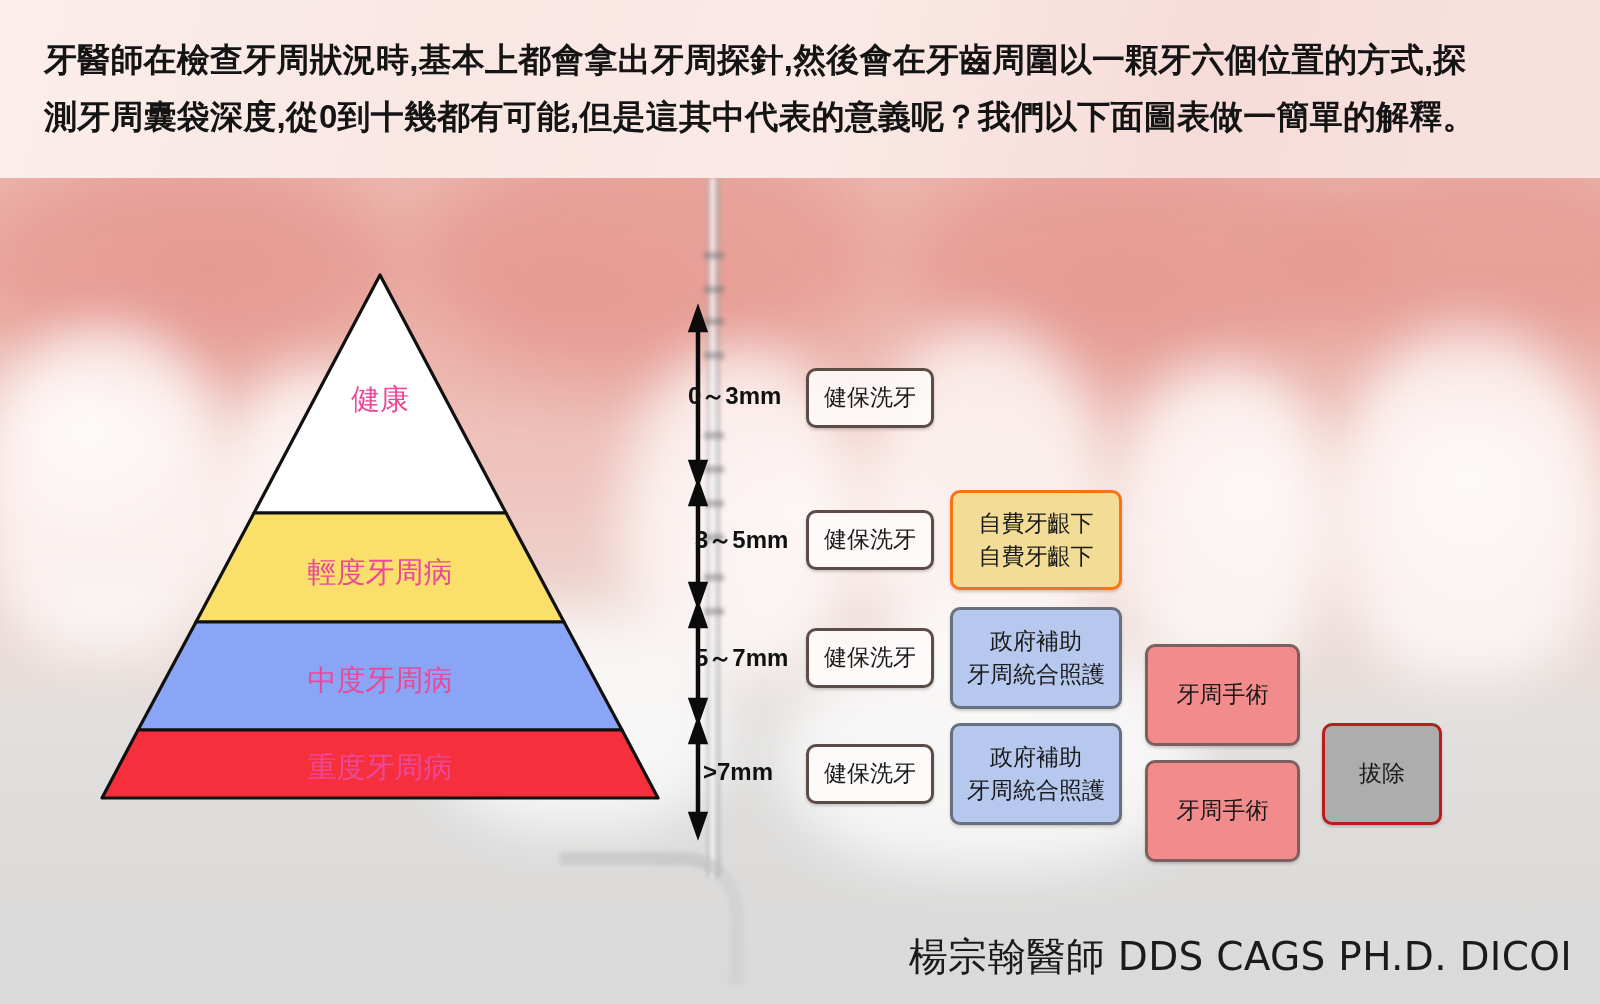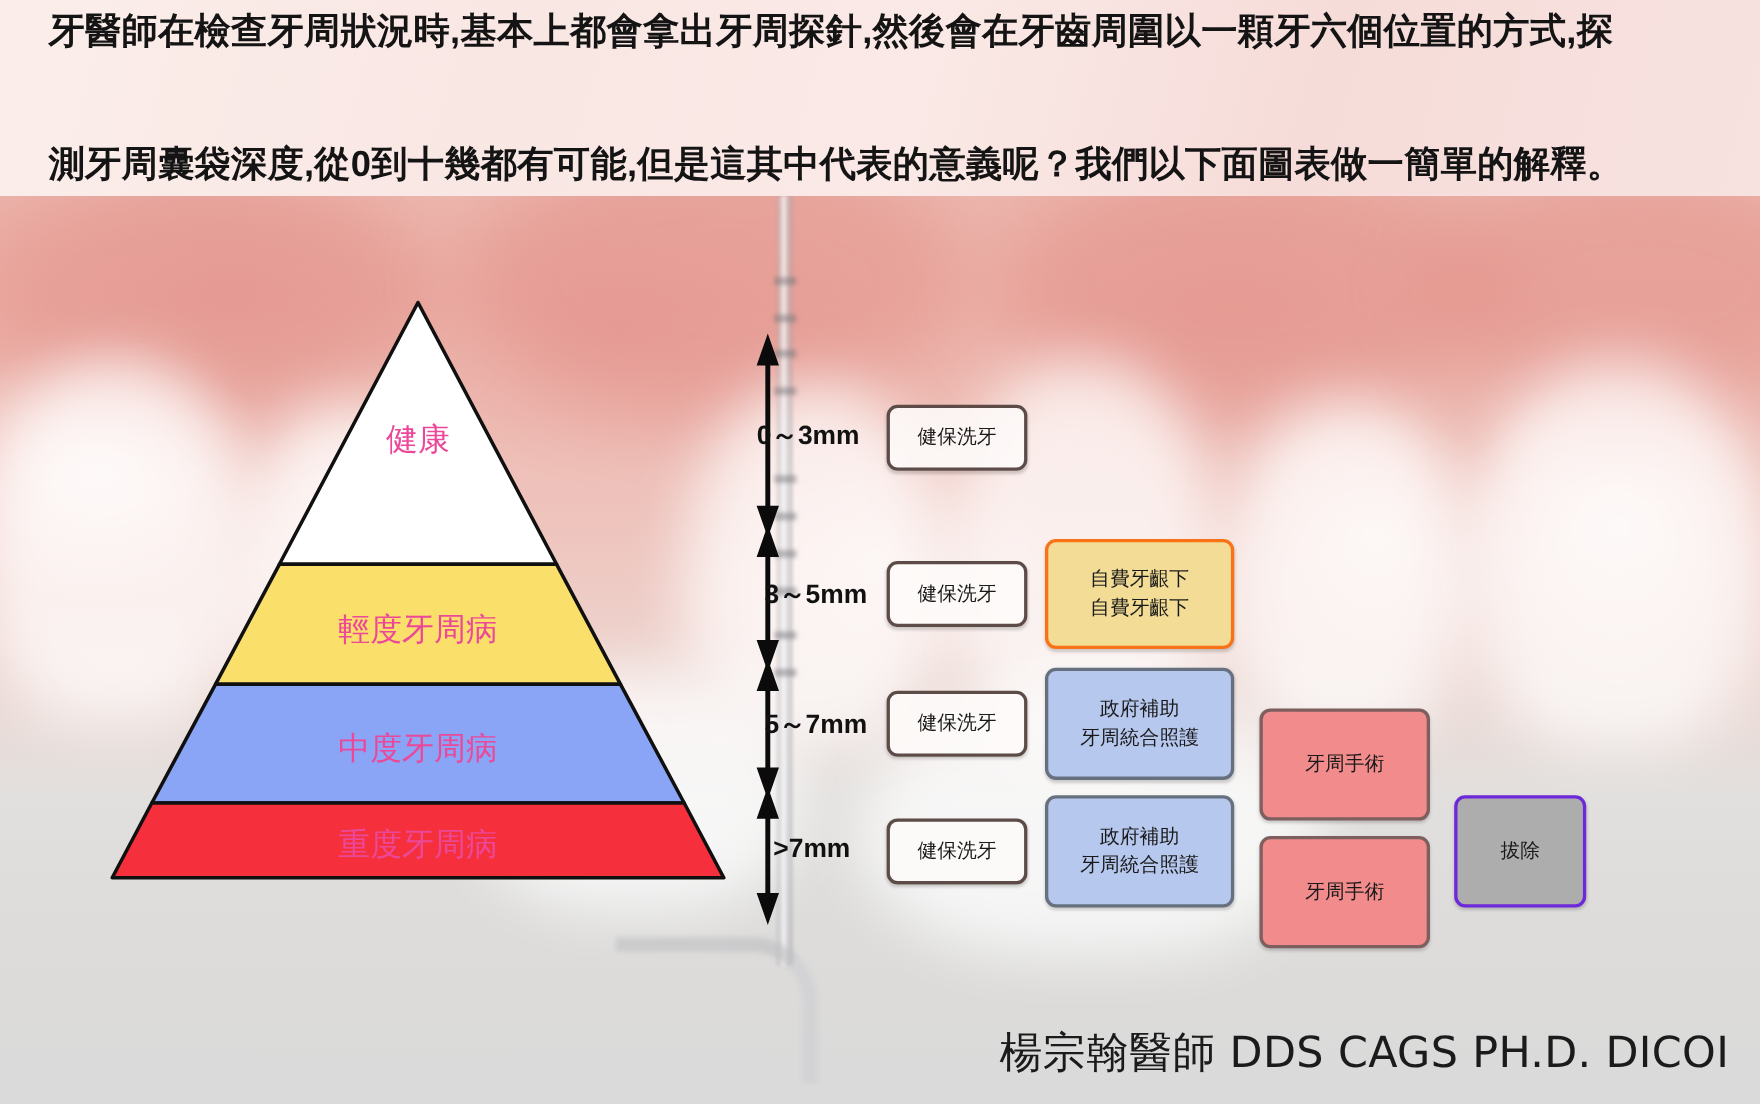--- a/index.html
+++ b/index.html
@@ -10,21 +10,21 @@
     background:#ffffff;
     overflow:hidden;
   }
   .stage{position:relative;width:1600px;height:1004px;overflow:hidden;}
 
   
   .header{
     position:absolute;left:0;top:0;width:1600px;height:178px;
     background:linear-gradient(105deg,#fbeeea 0%,#f9e7e4 28%,#fae9e6 52%,#f6dcd9 74%,#f7e2e0 100%);
     box-sizing:border-box;
-    display:flex;flex-direction:column;justify-content:space-between;
+    display:flex;flex-direction:column;justify-content:center;
     padding:0 44px;
     z-index:30;
   }
   .header-line{
     color:#141414;
     font-weight:bold;
     font-size:33px;
     letter-spacing:0.2px;
     line-height:1.72;
     white-space:nowrap;
@@ -121,21 +121,21 @@
   }
 
   
   .box{
     position:absolute;
     box-sizing:border-box;
     display:flex;flex-direction:column;
     align-items:center;justify-content:center;
     border-radius:10px;
     font-family:"DejaVu Sans","Liberation Sans",sans-serif;
-    font-size:18px;
+    font-size:23px;
     color:#1a1a1a;
     line-height:1.45;
     text-align:center;
     z-index:16;
   }
   .box span{display:block;white-space:nowrap;}
   .box-white{
     background:rgba(253,250,249,.88);
     border:3px solid #5c4b46;
     box-shadow:0 2px 3px rgba(0,0,0,.18);
@@ -151,21 +151,21 @@
     box-shadow:0 2px 3px rgba(0,0,0,.18);
   }
   .box-red{
     background:#f18b8c;
     border:3px solid #7e5f5f;
     box-shadow:0 2px 3px rgba(0,0,0,.18);
     margin-top:37px;
   }
   .box-gray{
     background:#adadad;
-    border:3px solid #6d28d9;
+    border:3px solid #b91c1c;
     box-shadow:0 2px 3px rgba(0,0,0,.18);
   }
 
   
   .signature{
     position:absolute;right:28px;bottom:20px;
     font-size:39px;
     color:#1b1b1b;
     font-family:"DejaVu Sans","Liberation Sans",sans-serif;
     white-space:nowrap;

